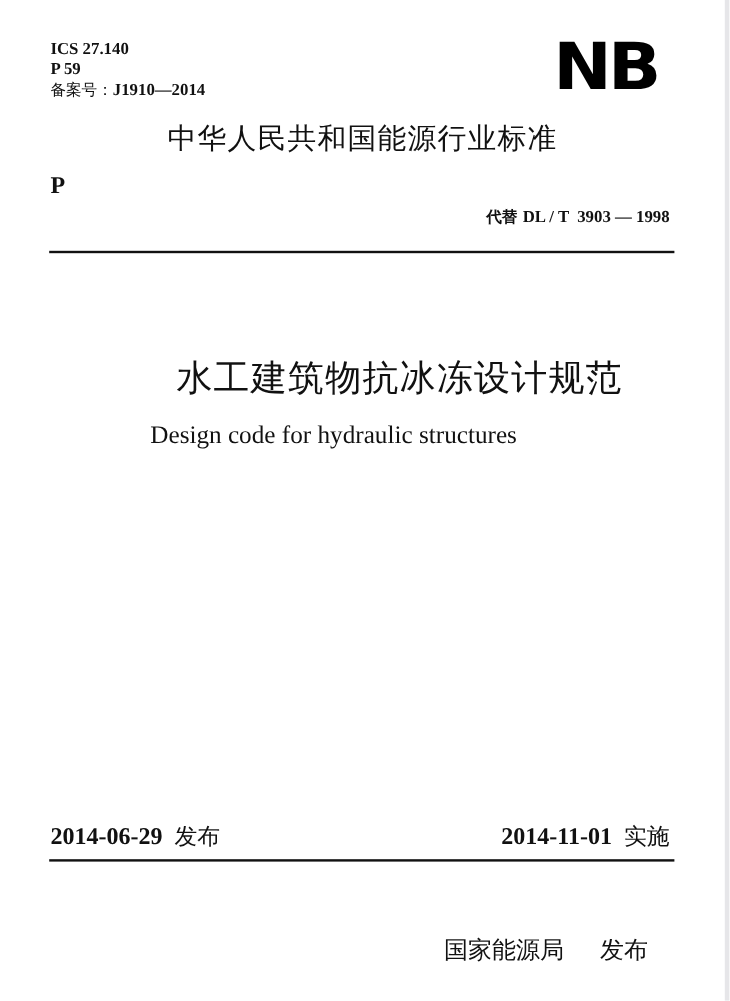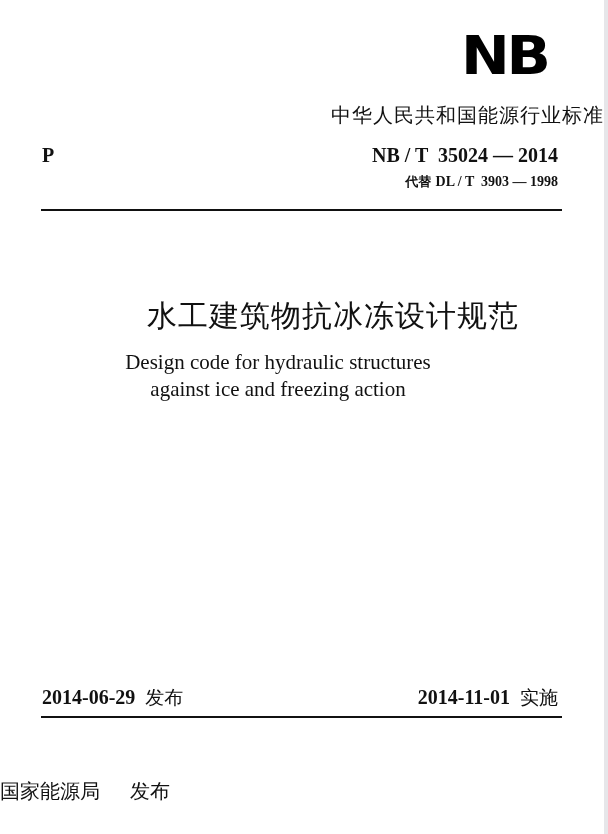--- a/index.html
+++ b/index.html
@@ -7,62 +7,65 @@
     body { position: relative; color: #111; font-family: "DejaVu Serif", serif; }
     .page { position: absolute; left: 0; top: 0; width: 604px; height: 834px; background: #ffffff; }
     .edge { position: absolute; left: 604px; top: 0; width: 4px; height: 834px; background: #e6e6e9; }
 
     .meta { position: absolute; left: 42px; top: 33px; font-family: "Liberation Serif", serif; font-weight: bold; font-size: 14px; line-height: 17px; color: #111; }
     .meta div { white-space: nowrap; }
     .meta .cn { font-family: "DejaVu Sans", sans-serif; font-weight: normal; font-size: 13px; }
 
     .logo { position: absolute; left: 461px; top: 28px; font-family: "DejaVu Sans", sans-serif; font-weight: bold; font-size: 54px; line-height: 56px; letter-spacing: -3px; color: #000; transform: scaleX(1.08); transform-origin: left top; }
 
-    .industry { position: absolute; left: 0; width: 604px; top: 102px; text-align: right; font-family: "DejaVu Sans", sans-serif; font-size: 20px; line-height: 26px; letter-spacing: 1px; color: #111; }
+    .industry { position: absolute; left: 0; width: 604px; top: 102px; text-align: center; font-family: "DejaVu Sans", sans-serif; font-size: 24px; line-height: 26px; letter-spacing: 1px; color: #111; }
 
     .cls { position: absolute; left: 42px; top: 143px; font-family: "Liberation Serif", serif; font-weight: bold; font-size: 20px; line-height: 24px; }
     .stdno { position: absolute; right: 46px; top: 143px; font-family: "Liberation Serif", serif; font-weight: bold; font-size: 20px; line-height: 24px; white-space: pre; }
     .replace { position: absolute; right: 46px; top: 173px; font-size: 14px; line-height: 17px; white-space: pre; }
     .replace .cn { font-family: "DejaVu Sans", sans-serif; font-size: 13px; font-weight: bold; }
     .replace .en { font-family: "Liberation Serif", serif; font-weight: bold; }
 
     .rule { position: absolute; left: 41px; width: 521px; height: 2px; background: #111; }
     .rule.top { top: 209px; }
     .rule.bottom { top: 716px; }
 
     .title-cn { position: absolute; left: 0; width: 604px; top: 298px; text-align: center; font-family: "DejaVu Serif", serif; font-size: 30px; line-height: 36px; letter-spacing: 1px; color: #111; margin-left: 31px; }
     .title-en { position: absolute; left: 0; width: 556px; top: 349px; text-align: center; font-family: "Liberation Serif", serif; font-size: 21px; line-height: 27px; color: #111; }
 
     .date-left { position: absolute; left: 42px; top: 685px; font-family: "Liberation Serif", serif; font-weight: bold; font-size: 20px; line-height: 24px; white-space: pre; }
     .date-right { position: absolute; right: 46px; top: 685px; font-family: "Liberation Serif", serif; font-weight: bold; font-size: 20px; line-height: 24px; white-space: pre; margin-left: 44px; }
     .date-left .cn, .date-right .cn { font-family: "DejaVu Sans", sans-serif; font-weight: normal; font-size: 19px; }
 
-    .issuer { position: absolute; left: 0; width: 540px; top: 778px; text-align: left; font-family: "DejaVu Sans", sans-serif; font-size: 20px; line-height: 26px; white-space: pre; }
+    .issuer { position: absolute; left: 0; width: 540px; top: 778px; text-align: right; font-family: "DejaVu Sans", sans-serif; font-size: 20px; line-height: 26px; white-space: pre; }
     .issuer .gap { display: inline-block; width: 30px; }
   </style>
 </head>
 <body>
 
 <div class="page">
 
+  <div class="meta">
+    <div>ICS 27.140</div>
+    <div>P 59</div>
+    <div><span class="cn">备案号：</span><span>J1910—2014</span></div>
+  </div>
 
   <div class="logo">NB</div>
 
   <div class="industry">中华人民共和国能源行业标准</div>
 
   <div class="cls">P</div>
-  <div class="stdno">NB / T  35024 — 2014</div>
   <div class="replace"><span class="cn">代替</span> <span class="en">DL / T  3903 — 1998</span></div>
 
   <div class="rule top"></div>
 
   <div class="title-cn">水工建筑物抗冰冻设计规范</div>
   <div class="title-en">
     <div>Design code for hydraulic structures</div>
-    <div>against ice and freezing action</div>
   </div>
 
   <div class="date-left"><span>2014-06-29</span>  <span class="cn">发布</span></div>
   <div class="date-right"><span>2014-11-01</span>  <span class="cn">实施</span></div>
 
   <div class="rule bottom"></div>
 
   <div class="issuer"><span>国家能源局</span><span class="gap"></span><span>发布</span></div>
 </div>
 

